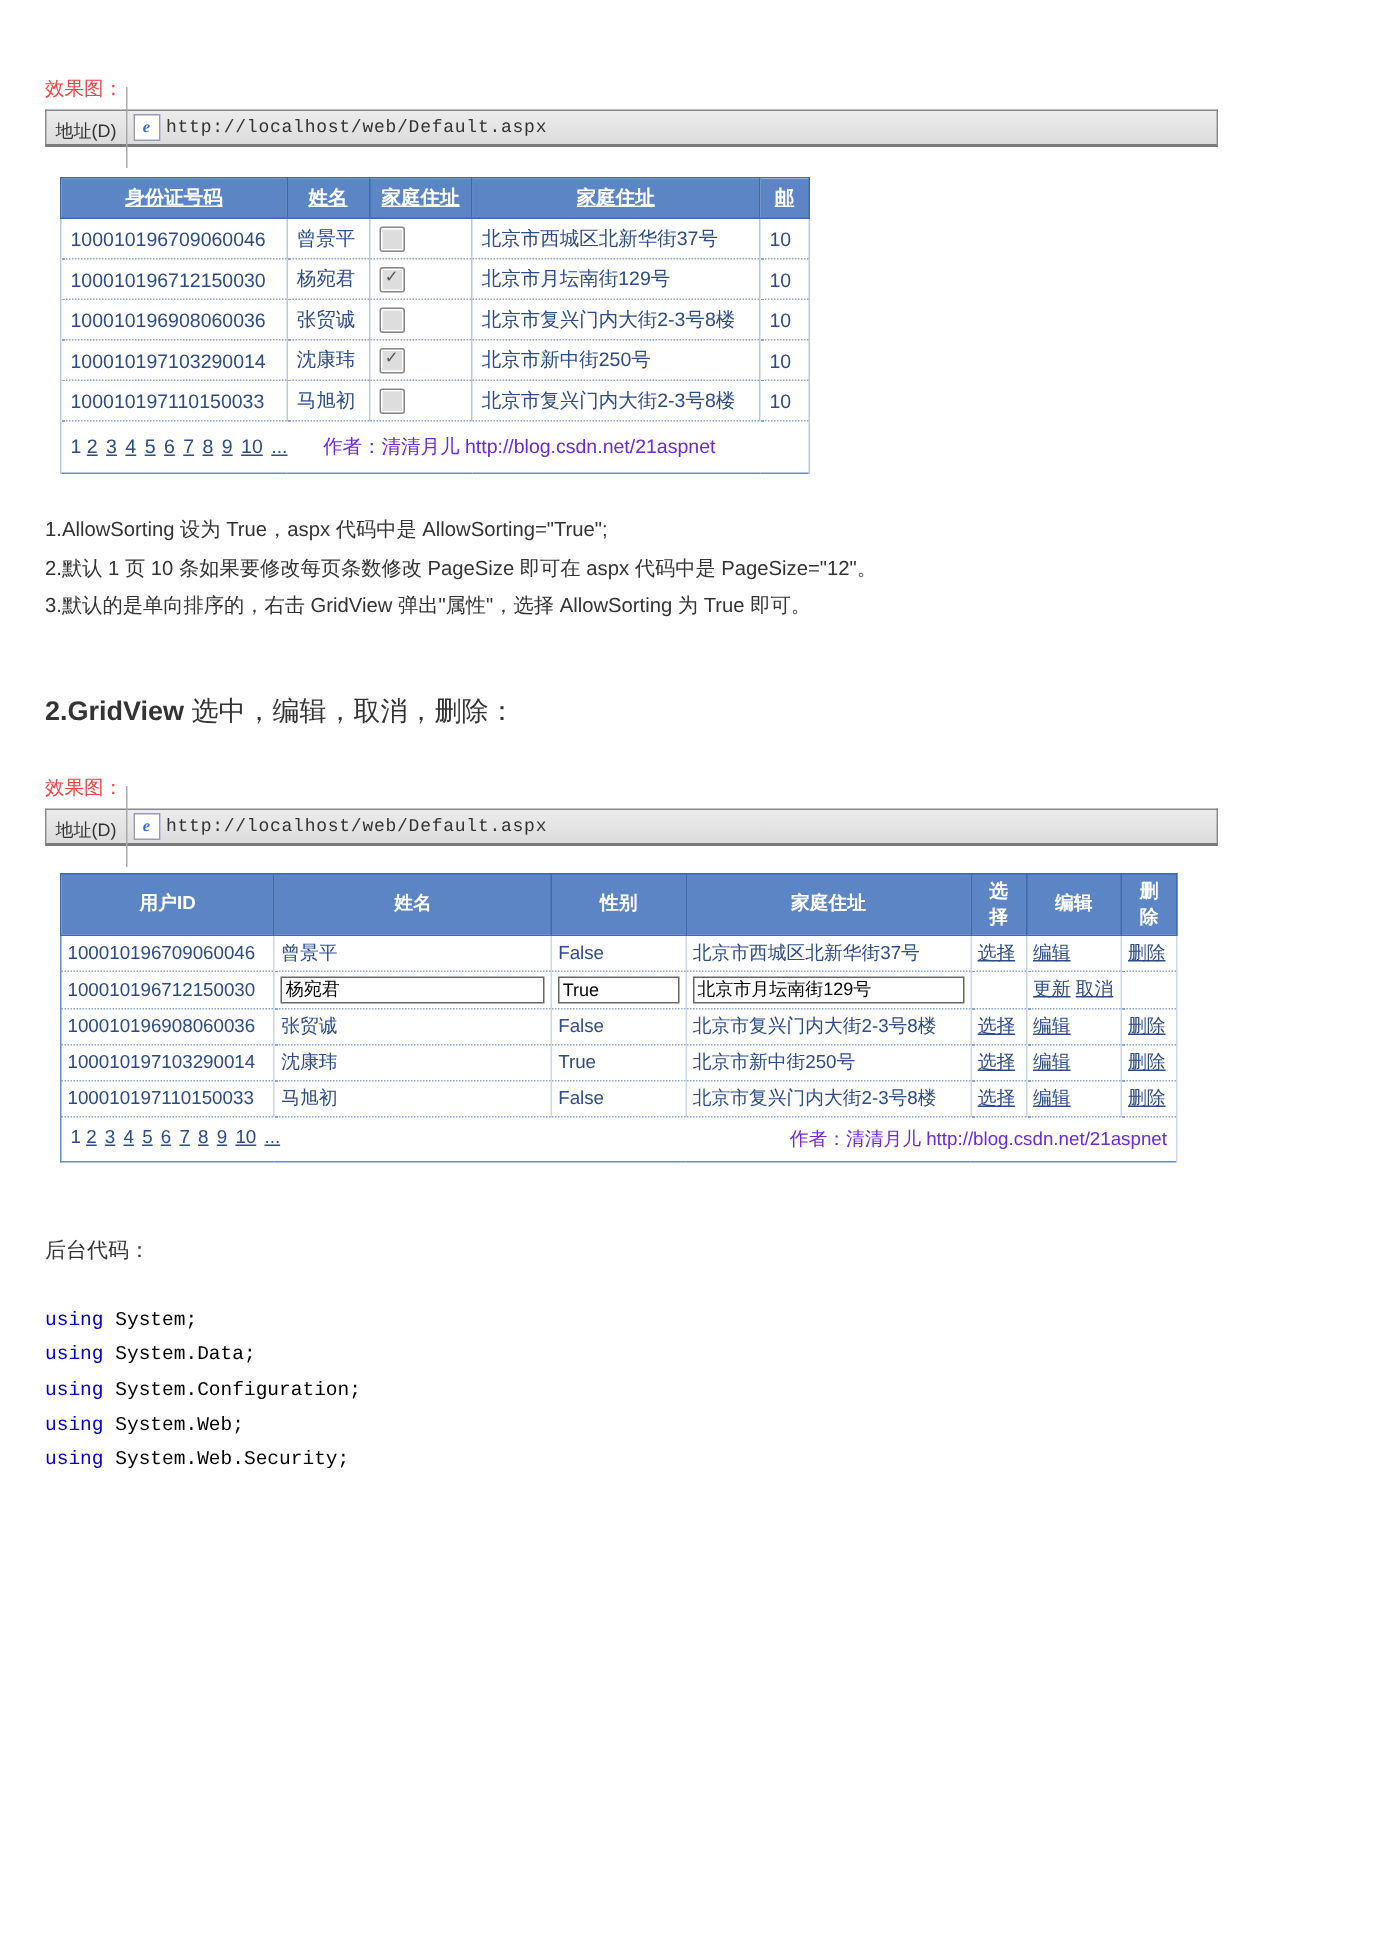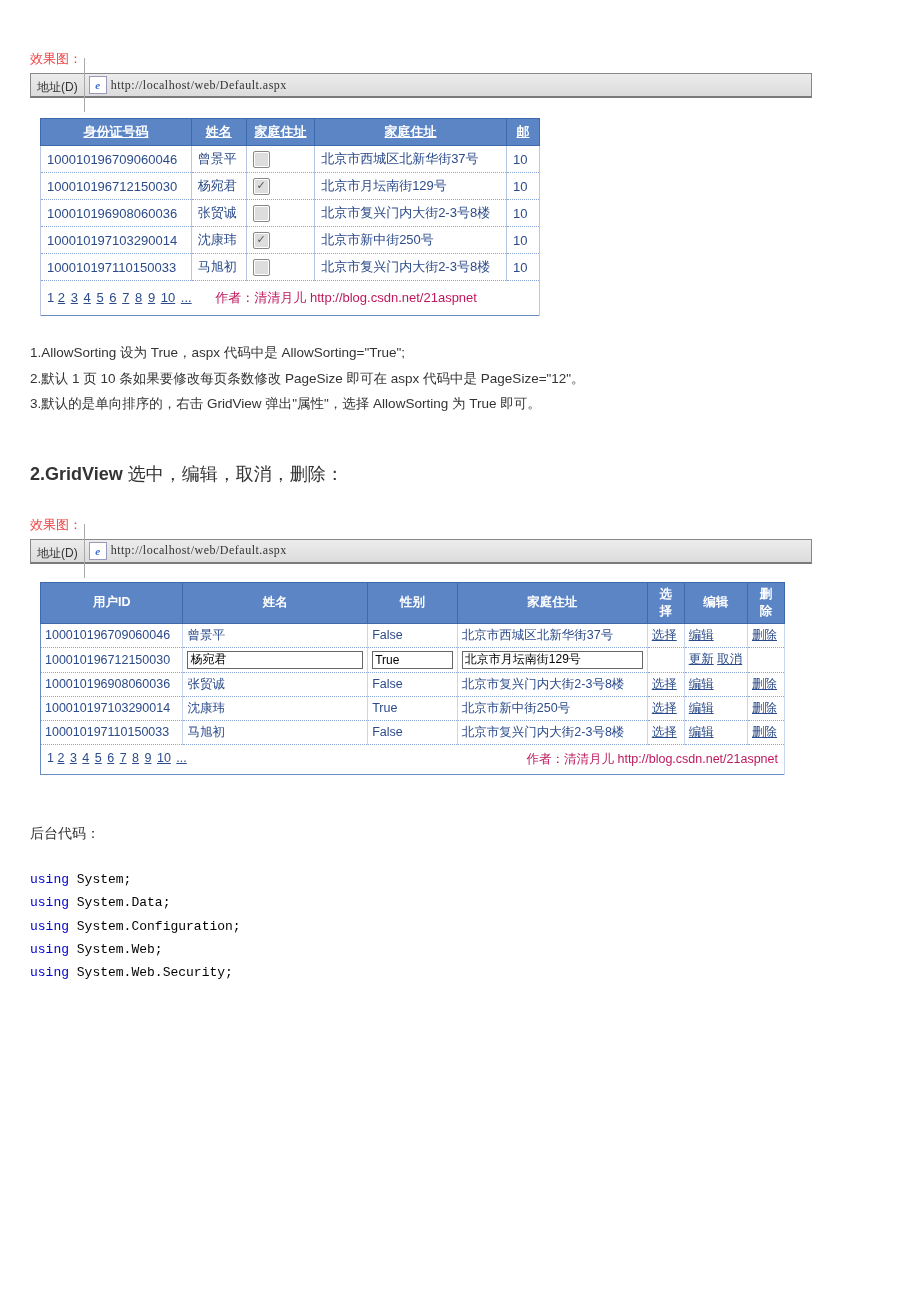--- a/index.html
+++ b/index.html
@@ -35,21 +35,21 @@
     align-items: flex-end;
   }
   .addrbar .iebox {
     width: 16px; height: 16px;
     margin: 0 4px;
     display: flex; align-items: center; justify-content: center;
     border: 1px solid #99b;
     background: #fff;
   }
   .addrbar .url {
-    font-family: Liberation Serif, serif;
+    font-family: Liberation Mono, monospace;
     letter-spacing: 0.5px;
   }
   .grid {
     border: 1px solid #6b8cc1;
     border-collapse: collapse;
     margin-top: 20px;
     font-size: 13px;
   }
   .grid th, .grid td {
     border: 1px dotted #8aa6d6;
@@ -95,21 +95,21 @@
   .grid tfoot td {
     color: #2b4b8a;
     padding: 8px 6px;
   }
   .pager a {
     color: #2b4b8a;
     text-decoration: underline;
     margin-right: 2px;
   }
   .footer-author {
-    color: #be185d;
+    color: #6d28d9;
   }
   .truncated-col {
     width: 20px;
     overflow: hidden;
   }
 
   .notes {
     margin-top: 24px;
     line-height: 1.9;
     font-size: 13.5px;

